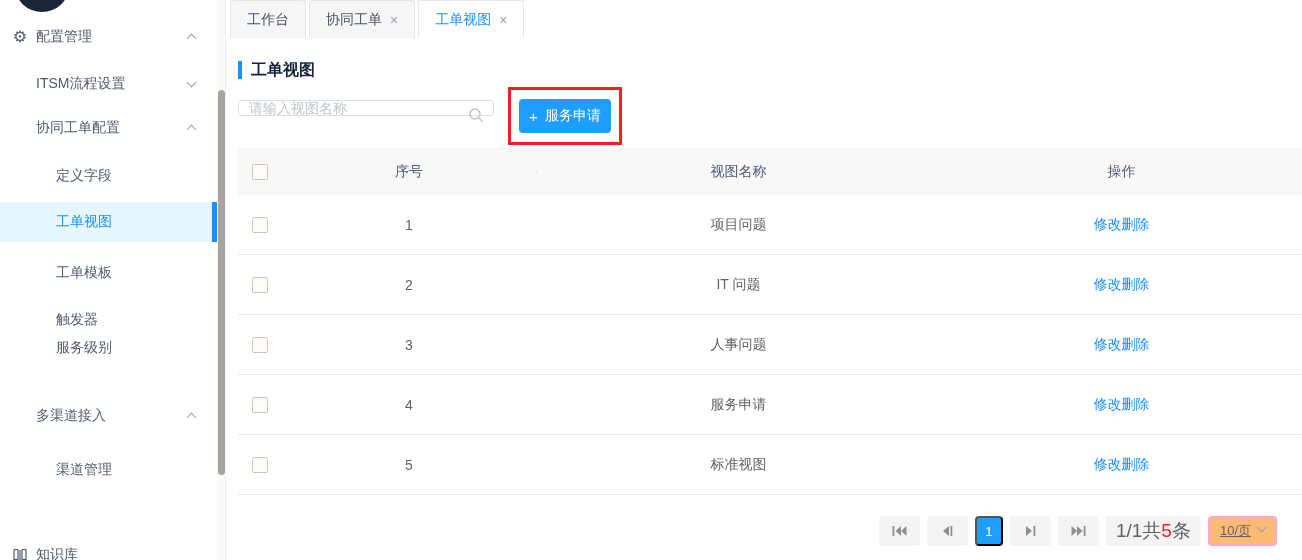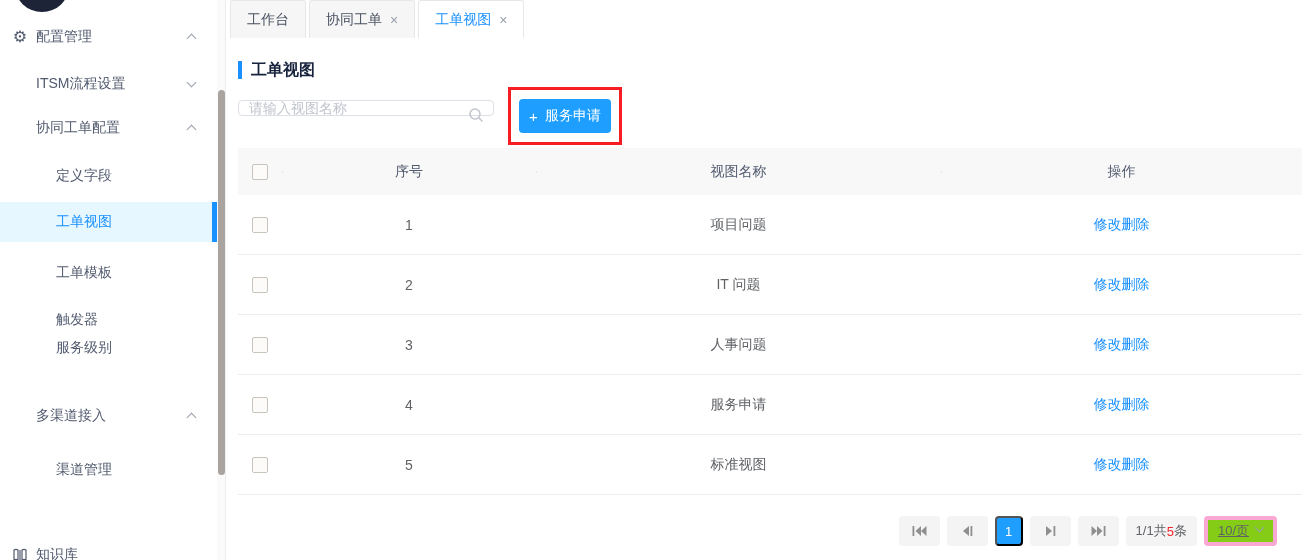--- a/index.html
+++ b/index.html
@@ -80,23 +80,23 @@
 
   
   .pager { margin-top:21px; display:flex; justify-content:flex-end; align-items:center;
     gap:7px; padding-right:25px; }
   .pbtn { width:41px; height:30px; background:#f4f4f5; border:none; border-radius:4px;
     display:flex; align-items:center; justify-content:center; cursor:pointer; }
   .pbtn svg { display:block; }
   .pcur { min-width:28px; height:30px; background:#1e9fff; color:#fff; border-radius:4px;
     display:flex; align-items:center; justify-content:center; font-size:13px; cursor:pointer; }
   .pinfo { height:30px; background:#f4f4f5; border-radius:4px; padding:0 10px;
-    display:flex; align-items:center; font-size:13px; color:#606266; }
+    display:flex; align-items:center; font-size:19px; color:#606266; }
   .pinfo .red { color:#f5222d; }
-  .psize { height:30px; background:#84cc16; border:4px solid #f9a8d4; border-radius:4px;
+  .psize { height:30px; background:#fdba74; border:2px solid #f9a8d4; border-radius:4px;
     padding:0 10px; display:flex; align-items:center; gap:7px; font-size:13px;
     color:#606266; cursor:pointer;text-decoration:underline; }
   .pic { fill:#8f8f8f; }
 </style>
 </head>
 <body>
 
 <div class="sidebar">
   <div class="logo"></div>
 

